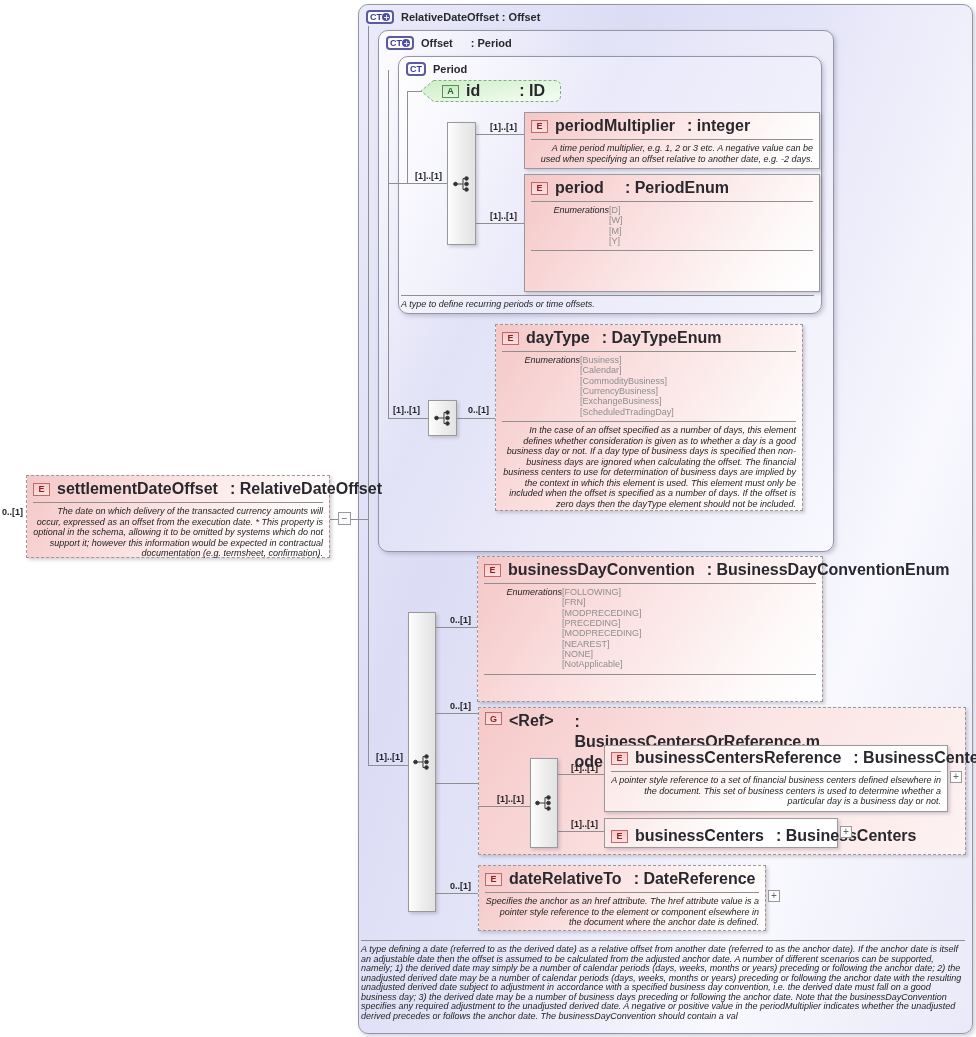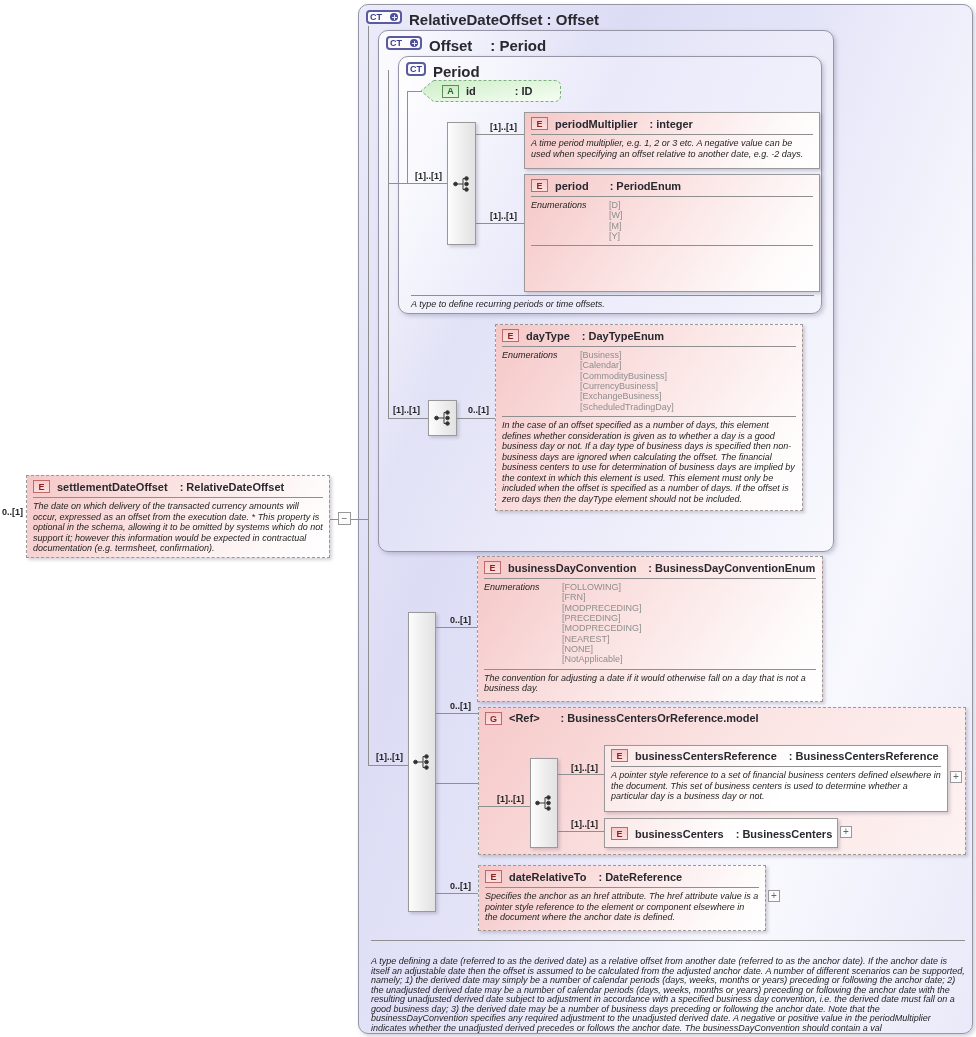--- a/index.html
+++ b/index.html
@@ -10,48 +10,48 @@
   .ct { position:absolute; border:1px solid #9595a6; border-radius:10px;
         box-shadow:2px 2px 4px rgba(110,110,140,.35); }
   #root-box   { left:358px; top:4px;  width:615px; height:1030px;
 
                 background:linear-gradient(110deg,#ebebfa 0%,#dcdcf5 28%,#e4e4f8 46%,#f8f8fe 74%,#e9e9f9 100%); }
   #offset-box { left:378px; top:30px; width:456px; height:522px;
                 background:linear-gradient(115deg,#fcfcff 0%,#e2e2f7 32%,#ececfa 62%,#f8f8fe 100%); }
   #period-box { left:398px; top:56px; width:424px; height:258px;
                 background:linear-gradient(115deg,#ffffff 0%,#e9e9fa 42%,#f4f4fd 100%); }
   .ct-header { display:flex; align-items:flex-start; gap:7px; padding:5px 7px; }
-  .badge-ct { display:inline-flex; align-items:center; gap:8px; border:2px solid #5a5aa0;
+  .badge-ct { display:inline-flex; align-items:center; gap:0; border:2px solid #5a5aa0;
               border-radius:4px; background:#fcfcff; color:#3c3c8f; font-size:9px; font-weight:bold;
               padding:0 2px; height:14px; line-height:11px; flex:none; }
   .ctplus { width:8px; height:8px; border-radius:50%; background:#4d4d9d; position:relative; display:inline-block; }
   .ctplus::before { content:''; position:absolute; left:1.5px; right:1.5px; top:3.5px; height:1px; background:#e6e6ff; }
   .ctplus::after  { content:''; position:absolute; top:1.5px; bottom:1.5px; left:3.5px; width:1px; background:#e6e6ff; }
-  .ct-title, .ct-type { font-size:15px; font-weight:bold; color:#28282e; padding-top:1px; white-space:pre; }
-  .ct-footer { position:absolute; left:12px; right:7px; border-top:1px solid #8f8f8f;
+  .ct-title, .ct-type { font-size:11px; font-weight:bold; color:#28282e; padding-top:1px; white-space:pre; }
+  .ct-footer { position:absolute; left:2px; right:7px; border-top:1px solid #8f8f8f;
                font-style:italic; font-size:9px; color:#1e1e1e; padding-top:3px; line-height:1.16; }
   #offset-footer { top:487px; }
   #period-footer { top:238px; }
-  #root-footer   { top:935px; line-height:1.06; padding-top:16px; }
+  #root-footer   { top:935px; line-height:1.06; padding-top:4px; }
 
   
   .el { position:absolute; border:1px solid #999;
         background:linear-gradient(125deg,#f5c7c7 0%,#fbe2e2 42%,#fefafa 82%,#ffffff 100%);
         box-shadow:2px 2px 3px rgba(120,110,130,.3); }
   .dashed { border-style:dashed; }
   .el-header { display:flex; align-items:center; gap:7px; padding:4px 6px 2px; }
   .badge-el { width:17px; height:13px; flex:none; display:flex; align-items:center; justify-content:center;
               border:1px solid #bf6a6a; background:linear-gradient(#f6caca,#fbe0e0);
               color:#8e1f1f; font-size:9px; font-weight:bold; }
-  .el-name, .el-type { font-size:11px; font-weight:bold; color:#28282e; white-space:pre; }
+  .el-name, .el-type { font-size:16px; font-weight:bold; color:#28282e; white-space:pre; }
   .el-type { margin-left:5px; }
   .el-sep { border-top:1px solid #8f8f8f; margin:2px 6px 0; }
-  .el-doc { font-style:italic; font-size:9px; color:#1e1e1e; line-height:1.17; padding:3px 6px 4px; }
+  .el-doc { font-style:italic; font-size:9px; color:#1e1e1e; line-height:1.17; padding:3px 6px 4px;text-align:right; }
   .enum-block { display:flex; padding:3px 6px 2px; font-size:9px; }
-  .enum-label { font-style:italic; color:#1e1e1e; width:78px; flex:none; }
+  .enum-label { font-style:italic; color:#1e1e1e; width:78px; flex:none;text-align:right; }
   .enum-vals { color:#8e8e8e; line-height:1.15; }
 
   
   #bcr-box, #bc-box { background:linear-gradient(125deg,#fbe7e7,#ffffff 55%); }
   #ref-group { position:absolute; border:1px dashed #999;
                background:linear-gradient(125deg,#f6c9c9 0%,#fbe3e3 46%,#fdf2f2 100%); }
   #ref-group .el-type { display:inline-block; width:250px; white-space:normal; overflow-wrap:anywhere; line-height:1.25; vertical-align:top; }
 
   
   .seq { position:absolute; border:1px solid #999;
@@ -305,21 +305,20 @@
           <div>[FRN]</div>
           <div>[MODPRECEDING]</div>
           <div>[PRECEDING]</div>
           <div>[MODPRECEDING]</div>
           <div>[NEAREST]</div>
           <div>[NONE]</div>
           <div>[NotApplicable]</div>
         </span>
     </div>
     <div class="el-sep"></div>
-    <div class="el-doc">The convention for adjusting a date if it would otherwise fall on a day that is not a business day.</div>
   </div>
 
   <div class="el" id="bcr-box" style="left:604px; top:745px; width:344px; height:67px;">
     <div class="el-header" style="padding-top:3px;">
       <span class="badge-el">E</span>
       <span class="el-name">businessCentersReference</span>
       <span class="el-type">: BusinessCentersReference</span>
     </div>
     <div class="el-sep"></div>
     <div class="el-doc">A pointer style reference to a set of financial business centers defined elsewhere in the document. This set of business centers is used to determine whether a particular day is a business day or not.</div>

